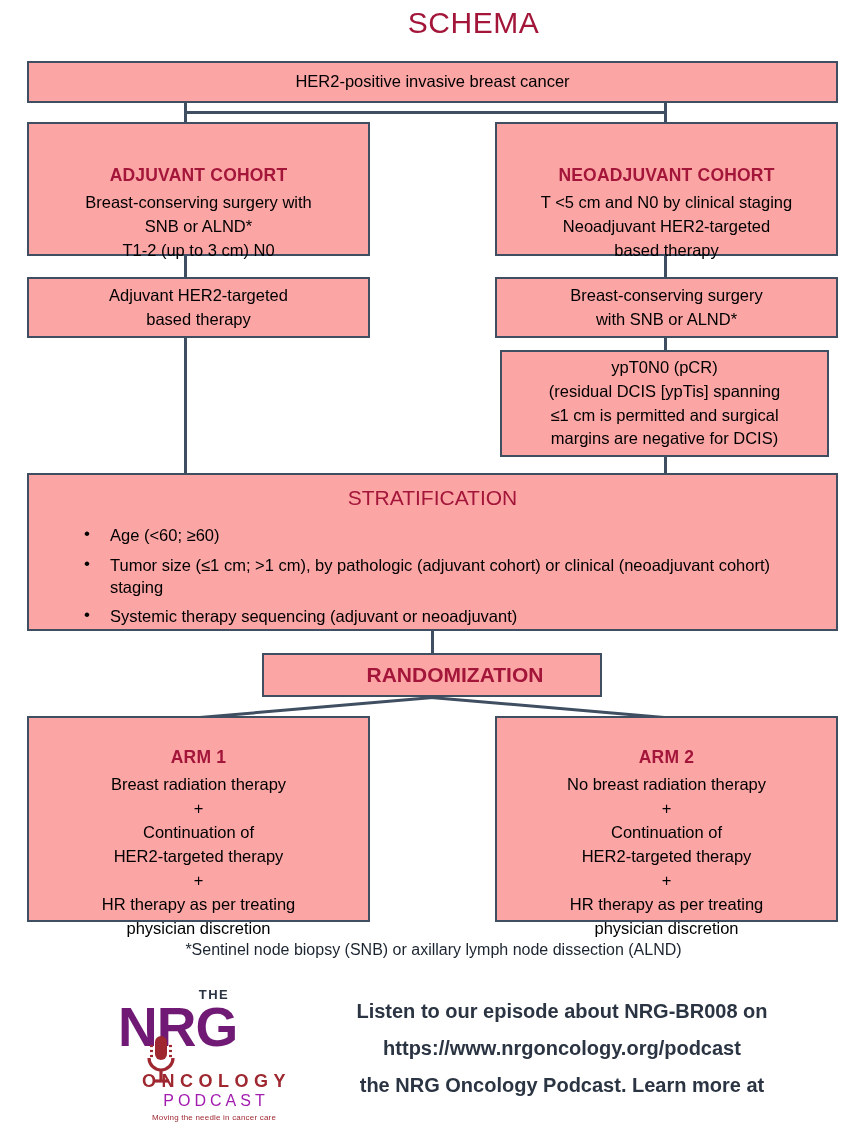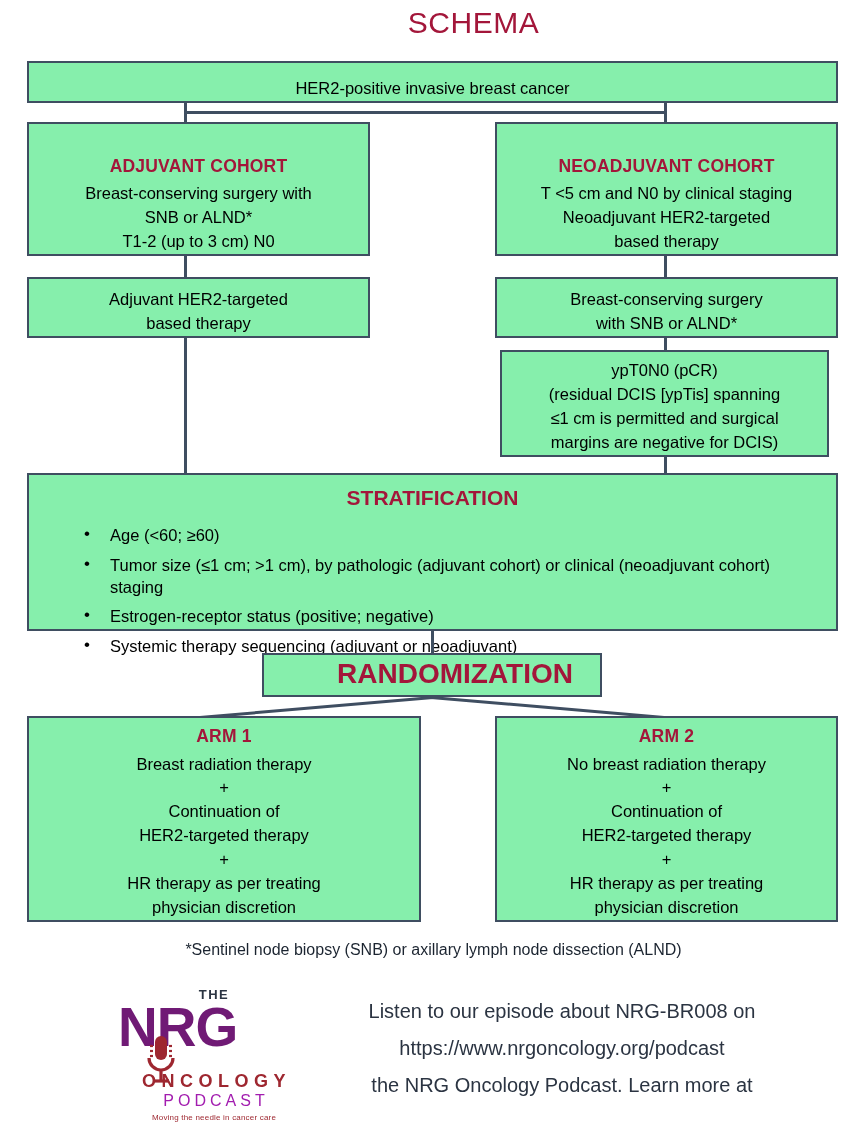--- a/index.html
+++ b/index.html
@@ -33,26 +33,26 @@
     font-weight: normal;
     color: #a3163a;
     letter-spacing: 0.5px;
     margin-left: 40px;
   }
 
   
   .box {
     position: absolute;
     box-sizing: border-box;
-    background: #86efac;
+    background: #fca5a5;
     border: 2px solid #3f4e61;
     display: flex;
     flex-direction: column;
     align-items: center;
-    justify-content: flex-end;
+    justify-content: center;
     text-align: center;
     font-size: 16.5px;
     line-height: 1.45;
     color: #000;
   }
   .box .hdr {
     color: #a3163a;
     font-weight: bold;
     font-size: 17.5px;
     letter-spacing: 0.2px;
@@ -82,21 +82,21 @@
 
   
   #stratification-box {
     display: block;
     padding: 8px 14px 10px 14px;
     text-align: left;
   }
   #stratification-box .strat-hdr {
     text-align: center;
     color: #a3163a;
-    font-weight: bold;
+    font-weight: normal;
     font-size: 21px;
     margin-bottom: 4px;
   }
   #stratification-box ul {
     margin: 11px;
     padding: 0 0 0 30px;
     list-style: none;
   }
   #stratification-box li {
     position: relative;
@@ -107,21 +107,21 @@
   }
   #stratification-box li:before {
     content: "\2022";
     position: absolute;
     left: 0;
     top: -1px;
     font-size: 17px;
   }
 
   #randomization-box {
-    font-size: 28px;
+    font-size: 21px;
     font-weight: bold;
     color: #a3163a;
     padding-left: 46px;
   }
 
   
   #footnote {
     position: absolute;
     left: 0;
     top: 941px;
@@ -204,21 +204,21 @@
     color: #9e2730;
     letter-spacing: 0.2px;
   }
   #podcast-text {
     position: absolute;
     left: 312px;
     top: 8px;
     width: 500px;
     text-align: center;
     font-size: 20px;
-    font-weight: normal;
+    font-weight: bold;
     line-height: 1.85;
     color: #2b3442;
   }
   #podcast-text .ln { display: block; }
 </style>
 </head>
 <body>
 
 <div class="stage">
 
@@ -270,35 +270,34 @@
   </div>
 
   <div class="vline" style="left:184px; top:338px; height:136px;"></div>
   <div class="vline" style="left:664px; top:457px; height:17px;"></div>
 
   <div class="box" id="stratification-box" style="left:27px; top:473px; width:811px; height:158px;">
     <div class="strat-hdr">STRATIFICATION</div>
     <ul>
       <li>Age (&lt;60; ≥60)</li>
       <li>Tumor size (≤1 cm; &gt;1 cm), by pathologic (adjuvant cohort) or clinical (neoadjuvant cohort) staging</li>
-      <li>Estrogen-receptor status (positive; negative)</li>
       <li>Systemic therapy sequencing (adjuvant or neoadjuvant)</li>
     </ul>
   </div>
 
   <div class="vline" style="left:431px; top:631px; height:24px;"></div>
 
   <div class="box" id="randomization-box" style="left:262px; top:653px; width:340px; height:44px;">
     <span class="ln">RANDOMIZATION</span>
   </div>
 
   <div class="diag" style="left:433px; top:696px; width:234px; transform: rotate(175.1deg);"></div>
   <div class="diag" style="left:431px; top:696px; width:234px; transform: rotate(4.9deg);"></div>
 
-  <div class="box" id="arm1-box" style="left:27px; top:716px; width:394px; height:206px;">
+  <div class="box" id="arm1-box" style="left:27px; top:716px; width:343px; height:206px;">
     <span class="hdr">ARM 1</span>
     <span class="ln">Breast radiation therapy</span>
     <span class="ln">+</span>
     <span class="ln">Continuation of</span>
     <span class="ln">HER2-targeted therapy</span>
     <span class="ln">+</span>
     <span class="ln">HR therapy as per treating</span>
     <span class="ln">physician discretion</span>
   </div>
 

